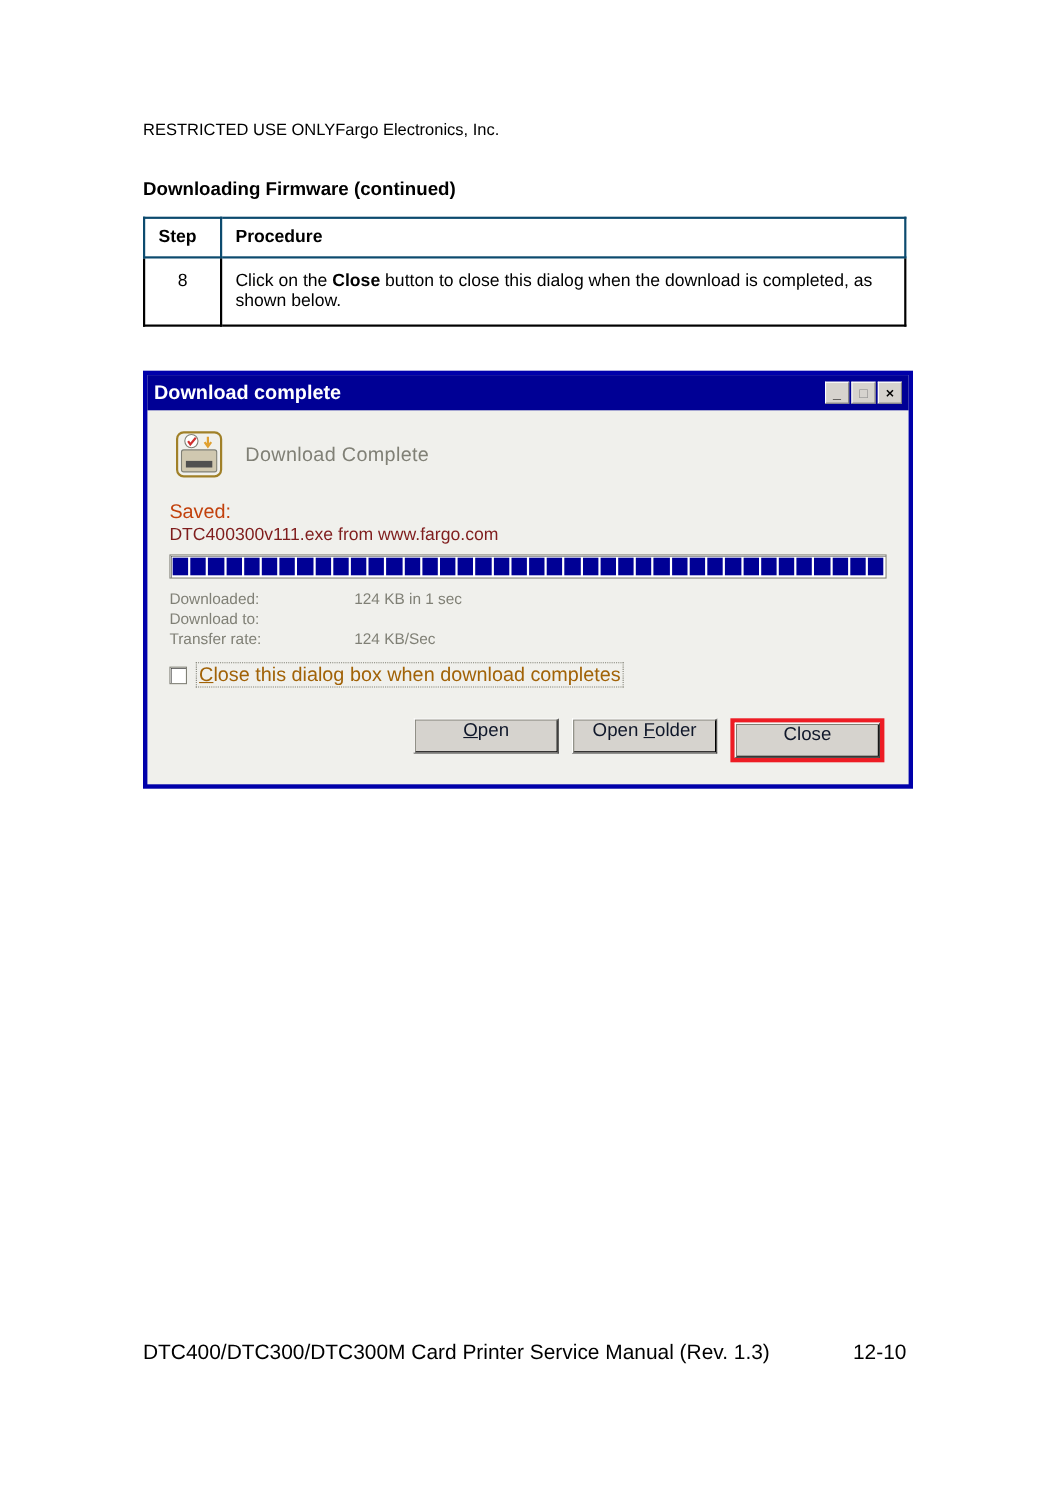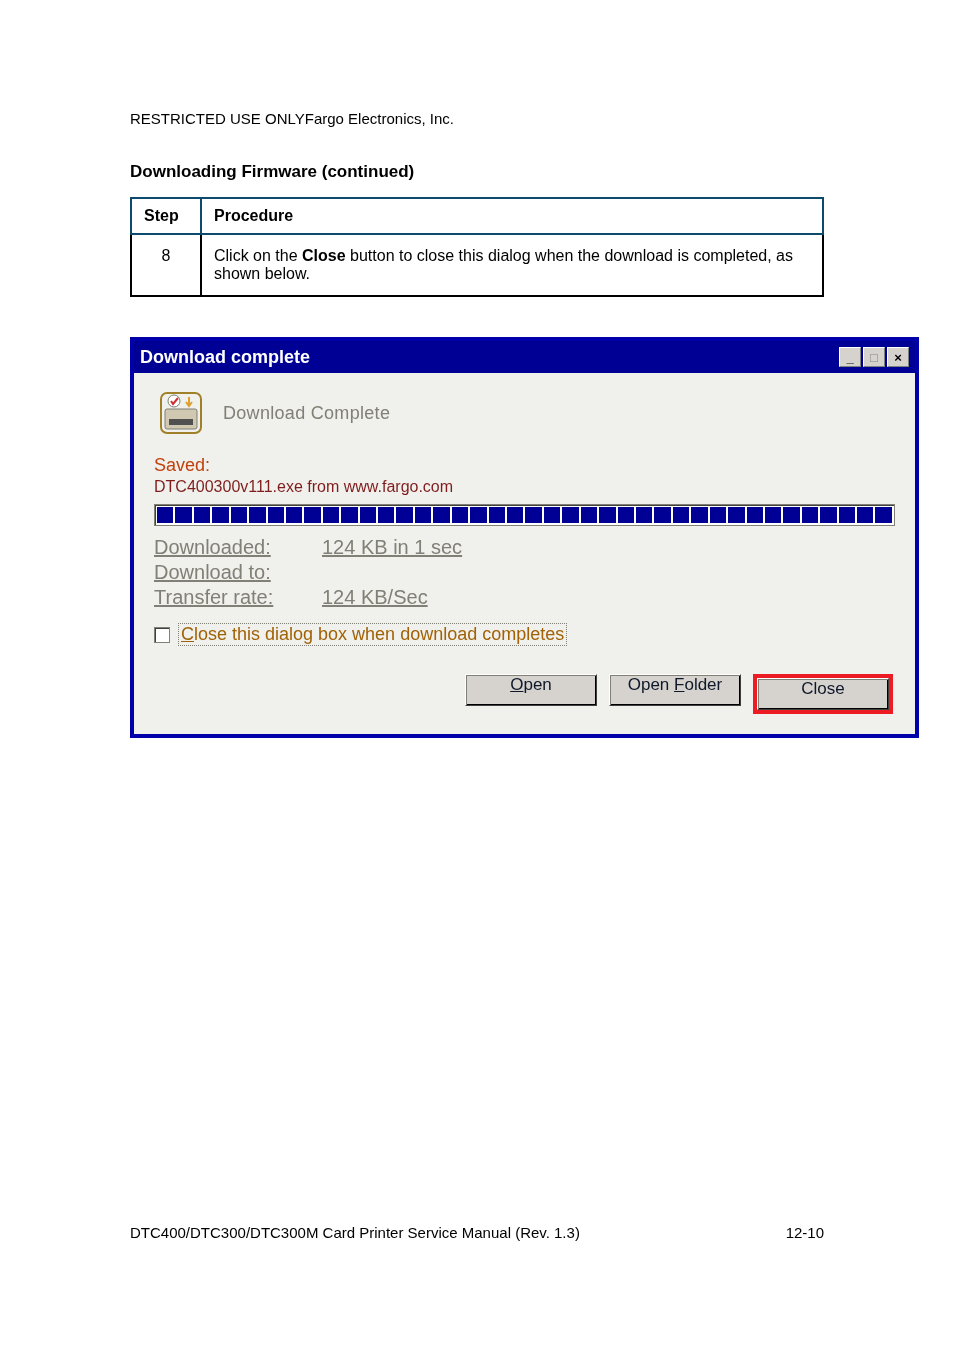--- a/index.html
+++ b/index.html
@@ -44,21 +44,21 @@
       text-align: left;
       font-size: 16px;
     }
     .step-table td:first-child {
       text-align: center;
       width: 70px;
       vertical-align: top;
     }
     .dialog {
       border: 4px solid #0000aa;
-      width: 789px;
+      width: 700px;
       background: #f0f0ec;
       font-family: Tahoma, Verdana, sans-serif;
     }
     .titlebar {
       background: #000095;
       color: #fff;
       display: flex;
       align-items: center;
       justify-content: space-between;
       padding: 4px 6px;
@@ -130,23 +130,22 @@
       padding: 2px;
       margin-bottom: 10px;
       box-shadow: inset 1px 1px 0 #404040;
     }
     .progress-block {
       flex: 1;
       background: #000095;
     }
     .info-table {
       color: #808076;
-      font-size: 20px;
+      font-size: 14px;
       margin-bottom: 14px;
-      text-decoration: underline;
     }
     .info-row {
       display: flex;
       margin-bottom: 2px;
     }
     .info-label {
       width: 168px;
     }
     .checkbox-row {
       display: flex;
@@ -194,21 +193,21 @@
     .close-highlight {
       border: 4px solid #ed1c24;
     }
     .footer {
       position: absolute;
       bottom: 110px;
       left: 130px;
       right: 130px;
       display: flex;
       justify-content: space-between;
-      font-size: 15px;
+      font-size: 19px;
     }
   </style>
 </head>
 <body>
 
 <div class="header">
   <span>RESTRICTED USE ONLY</span>
   <span>Fargo Electronics, Inc.</span>
 </div>
 

